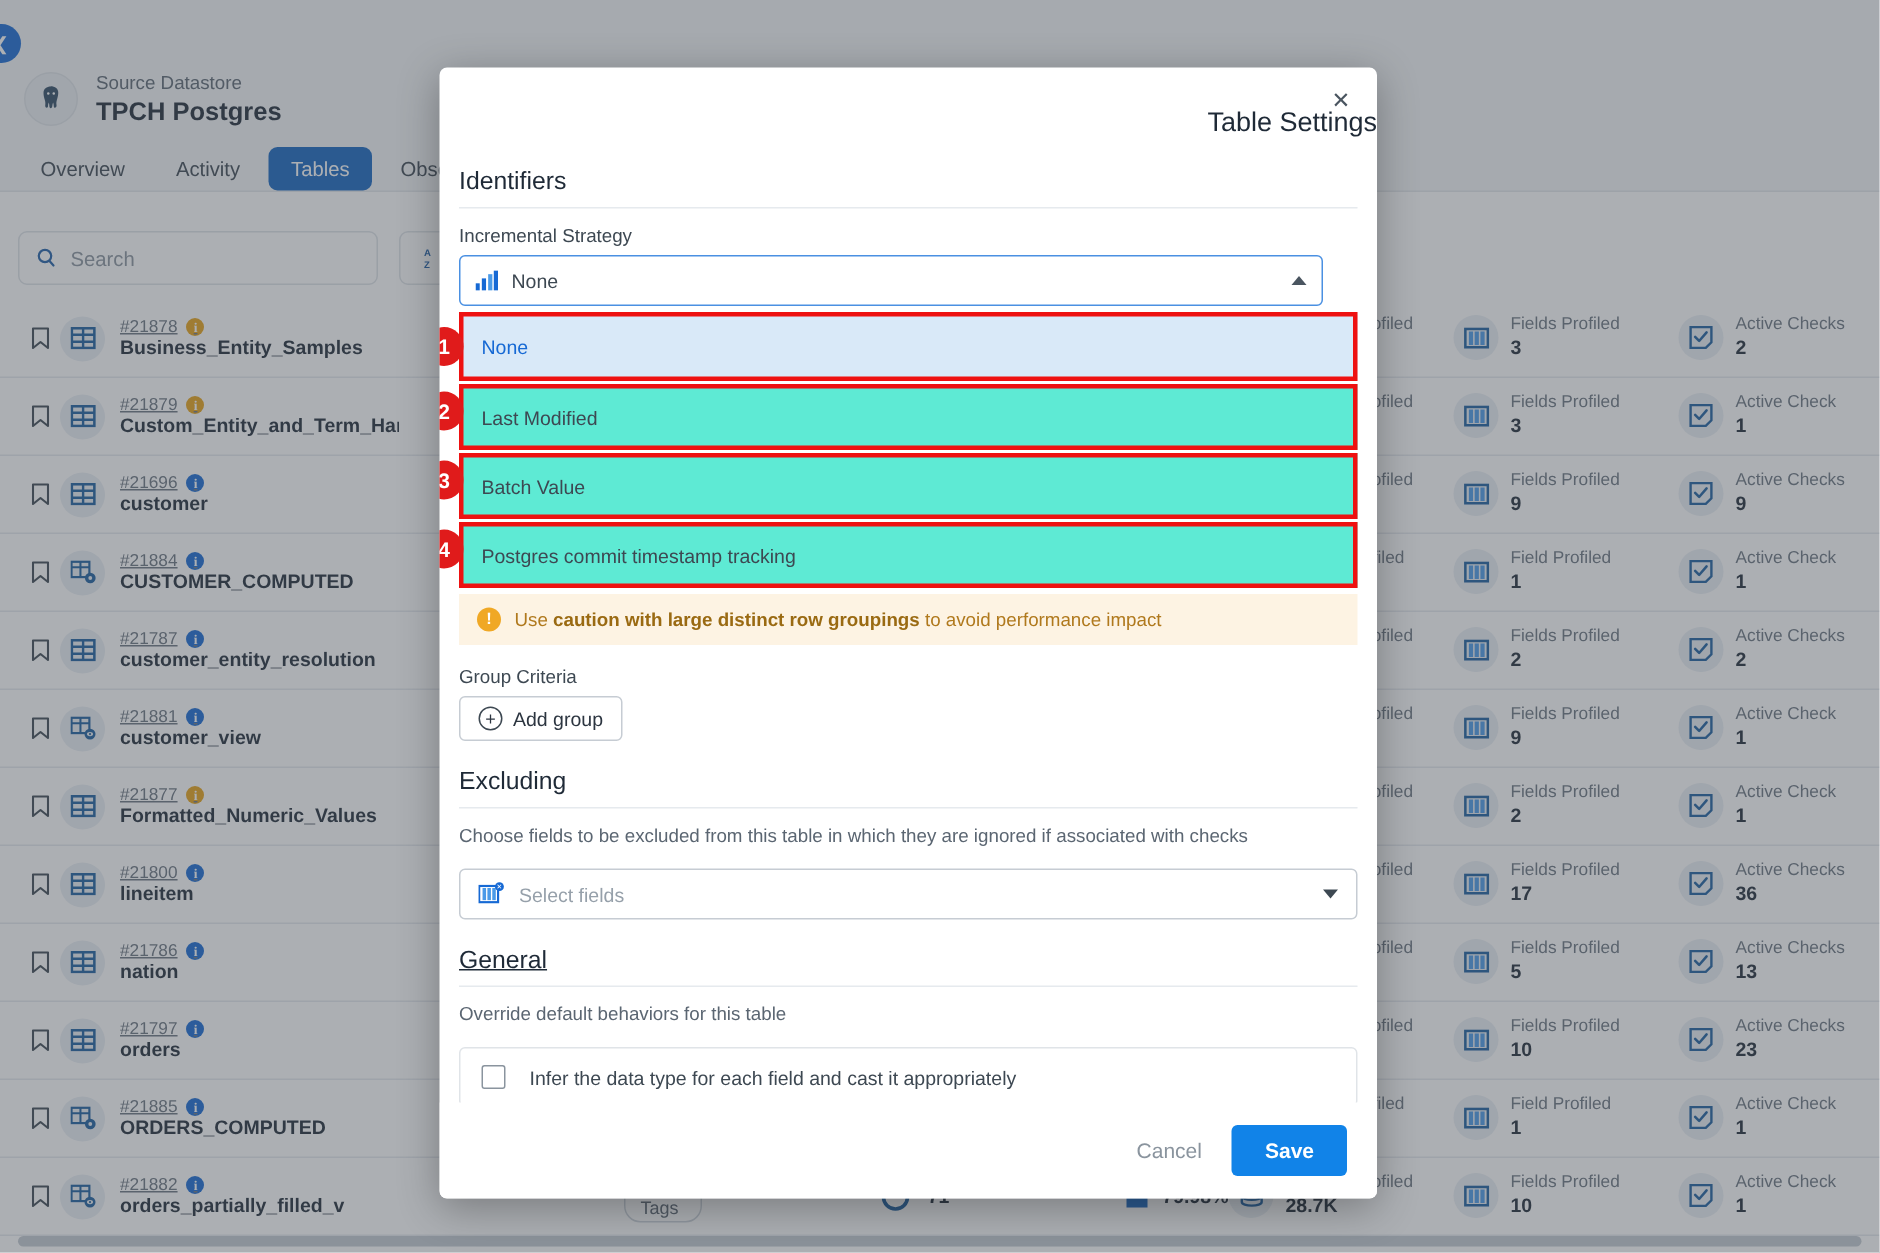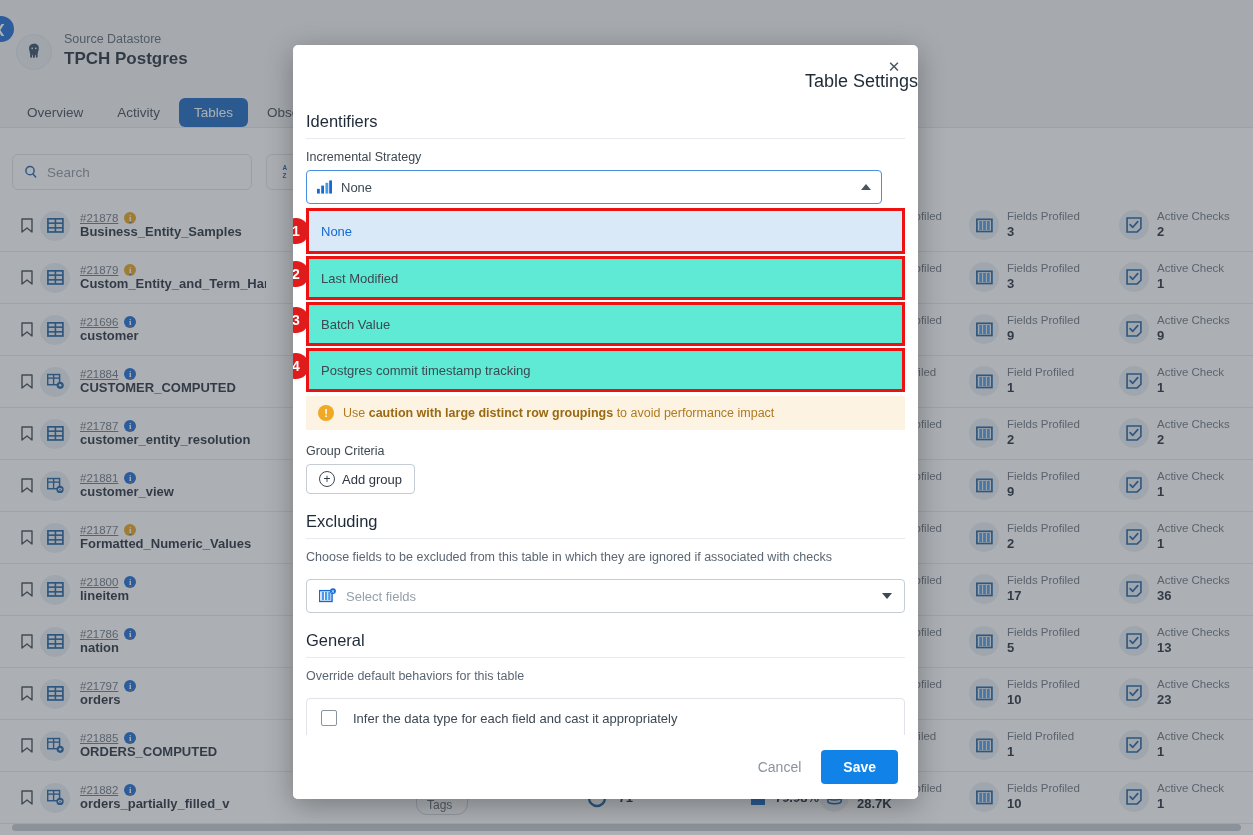--- a/index.html
+++ b/index.html
@@ -22,21 +22,21 @@
     border-bottom: 1px solid #e3e7eb;
   }
   .collapse-btn {
     position: absolute; left: -12px; top: 16px;
     width: 26px; height: 26px; border-radius: 50%;
     background: #1669d4; color: #fff;
     display: flex; align-items: center; justify-content: center;
     font-size: 12px; line-height: 1;
     z-index: 3;
   }
-  .ds-ident { position: absolute; left: 16px; top: 32px; display: flex; align-items: flex-end; gap: 12px; }
+  .ds-ident { position: absolute; left: 16px; top: 48px; display: flex; align-items: flex-start; gap: 12px; }
   .ds-logo {
     width: 36px; height: 36px; border-radius: 50%;
     background: #eceff3; border: 1px solid #dfe3e8;
     display: flex; align-items: center; justify-content: center;
   }
   .ds-text .ds-sub { font-size: 12.5px; color: #5b6672; line-height: 1.25; }
   .ds-text .ds-title { font-size: 17px; color: #1f2a37; font-weight: 600; line-height: 1.3; }
 
   .tabs { position: absolute; left: 12px; top: 98px; display: flex; gap: 4px; }
   .tab {
@@ -1095,21 +1095,21 @@
         <rect x="3" y="4" width="2.6" height="9" fill="#4a9ae8"></rect>
         <rect x="6.6" y="4" width="2.6" height="9" fill="#4a9ae8"></rect>
         <rect x="10.2" y="4" width="2.6" height="9" fill="#4a9ae8"></rect>
         <circle cx="15.5" cy="3" r="3.3" fill="#1669d4"></circle>
         <text x="15.5" y="5" font-size="5" fill="#fff" text-anchor="middle" font-family="Liberation Sans, sans-serif">✕</text>
       </svg>
       <span class="ph">Select fields</span>
       <span class="caret-down"></span>
     </div>
 
-    <div class="sec-h" style="margin-top:18px;">General</div>
+    <div class="sec-h" style="margin-top:18px;text-decoration:underline;">General</div>
     <div class="sec-rule"></div>
     <div class="sec-desc">Override default behaviors for this table</div>
 
     <div class="chk-row">
       <span class="chk-box"></span>
       <span>Infer the data type for each field and cast it appropriately</span>
     </div>
   </div>
 
   <div class="modal-footer">

